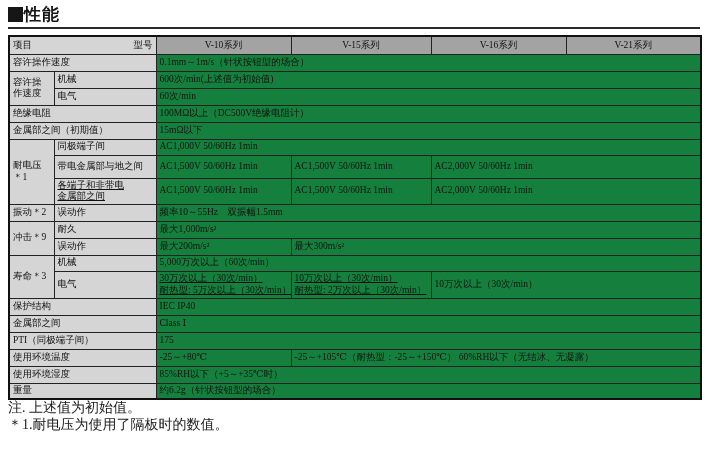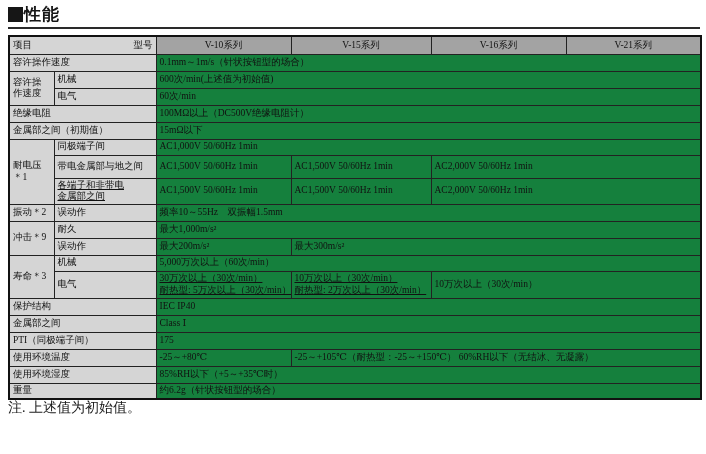--- a/index.html
+++ b/index.html
@@ -191,15 +191,16 @@
 
     <tr class="h16">
       <td class="lab" colspan="2">重量</td>
       <td class="val vstart" colspan="4">约6.2g（针状按钮型的场合）</td>
     </tr>
   </tbody>
     </table>
 
   <div class="notes">
     <div class="note-line">注. 上述值为初始值。</div>
+    <div class="note-line">＊1.耐电压为使用了隔板时的数值。</div>
   </div>
 
 </div>
 
 </body></html>

